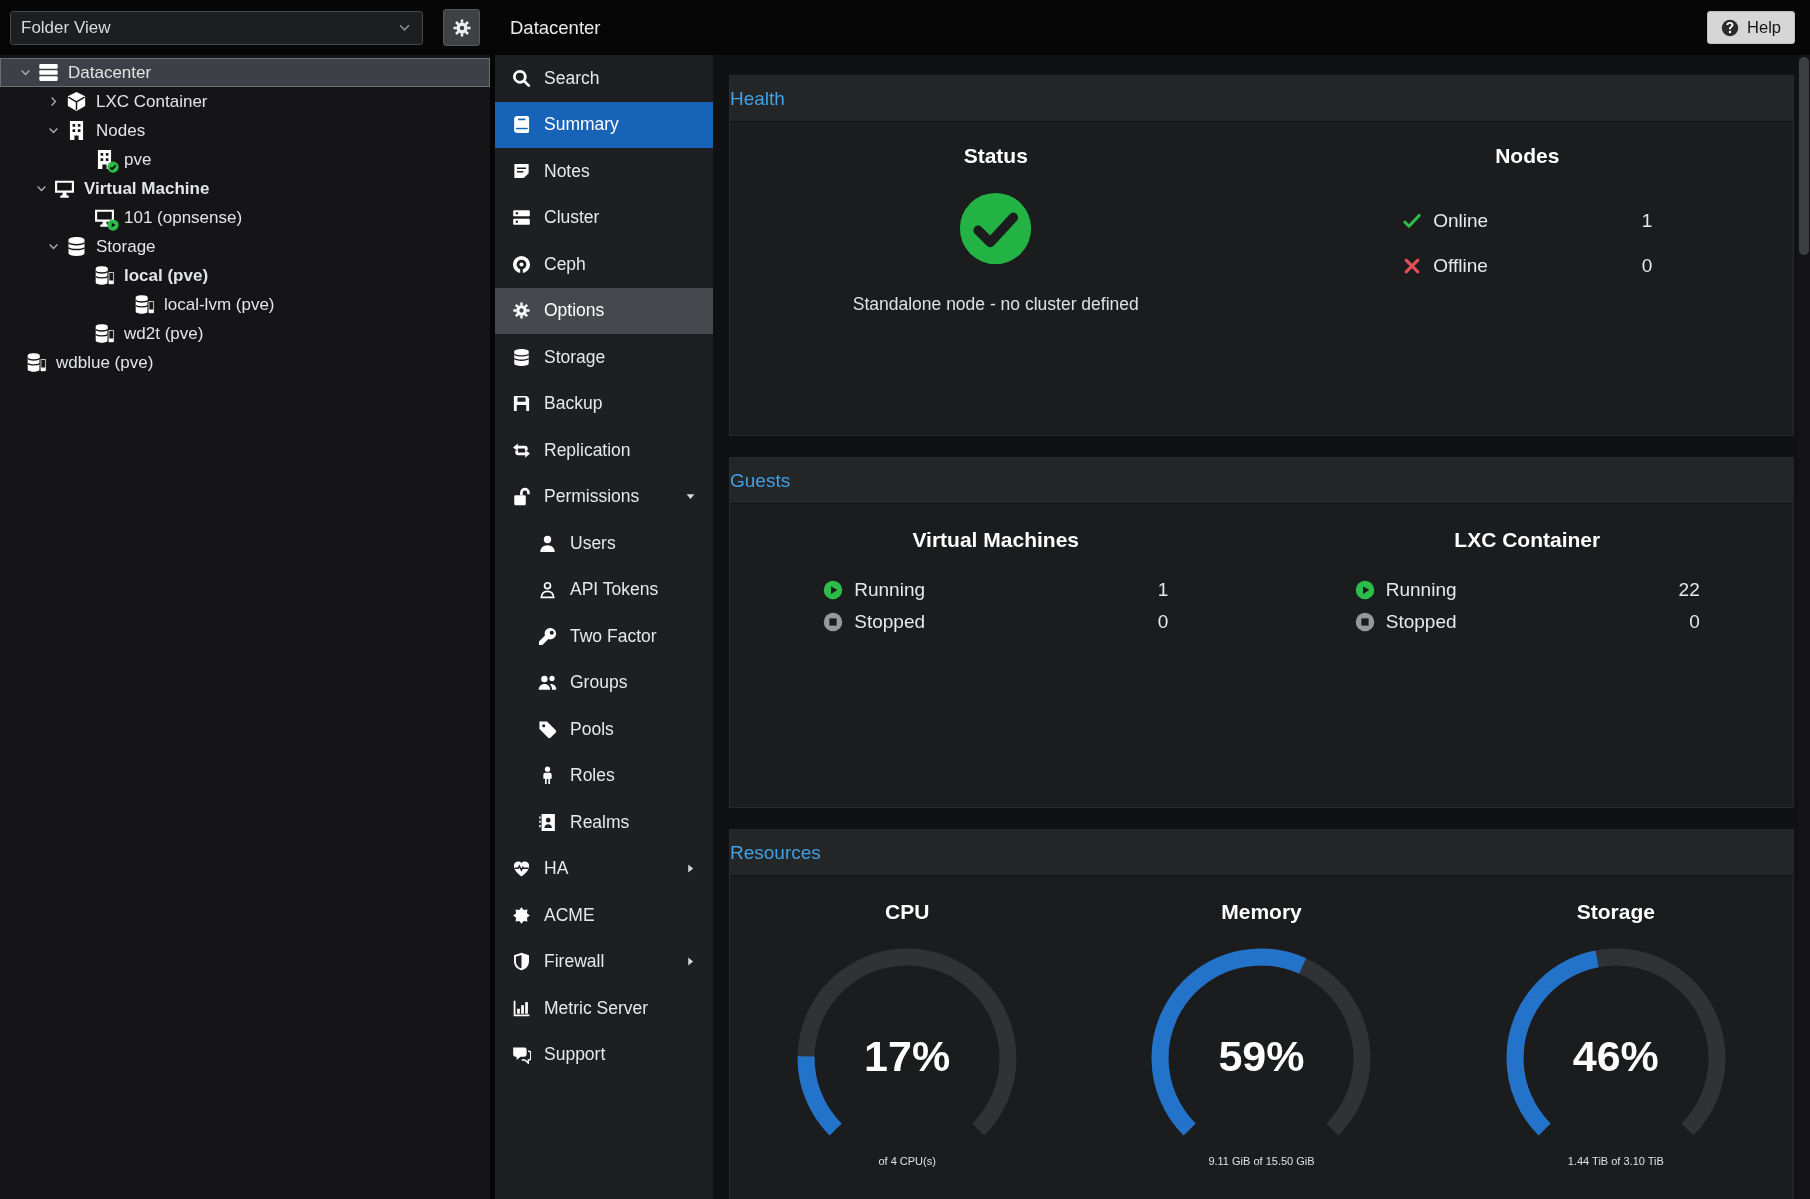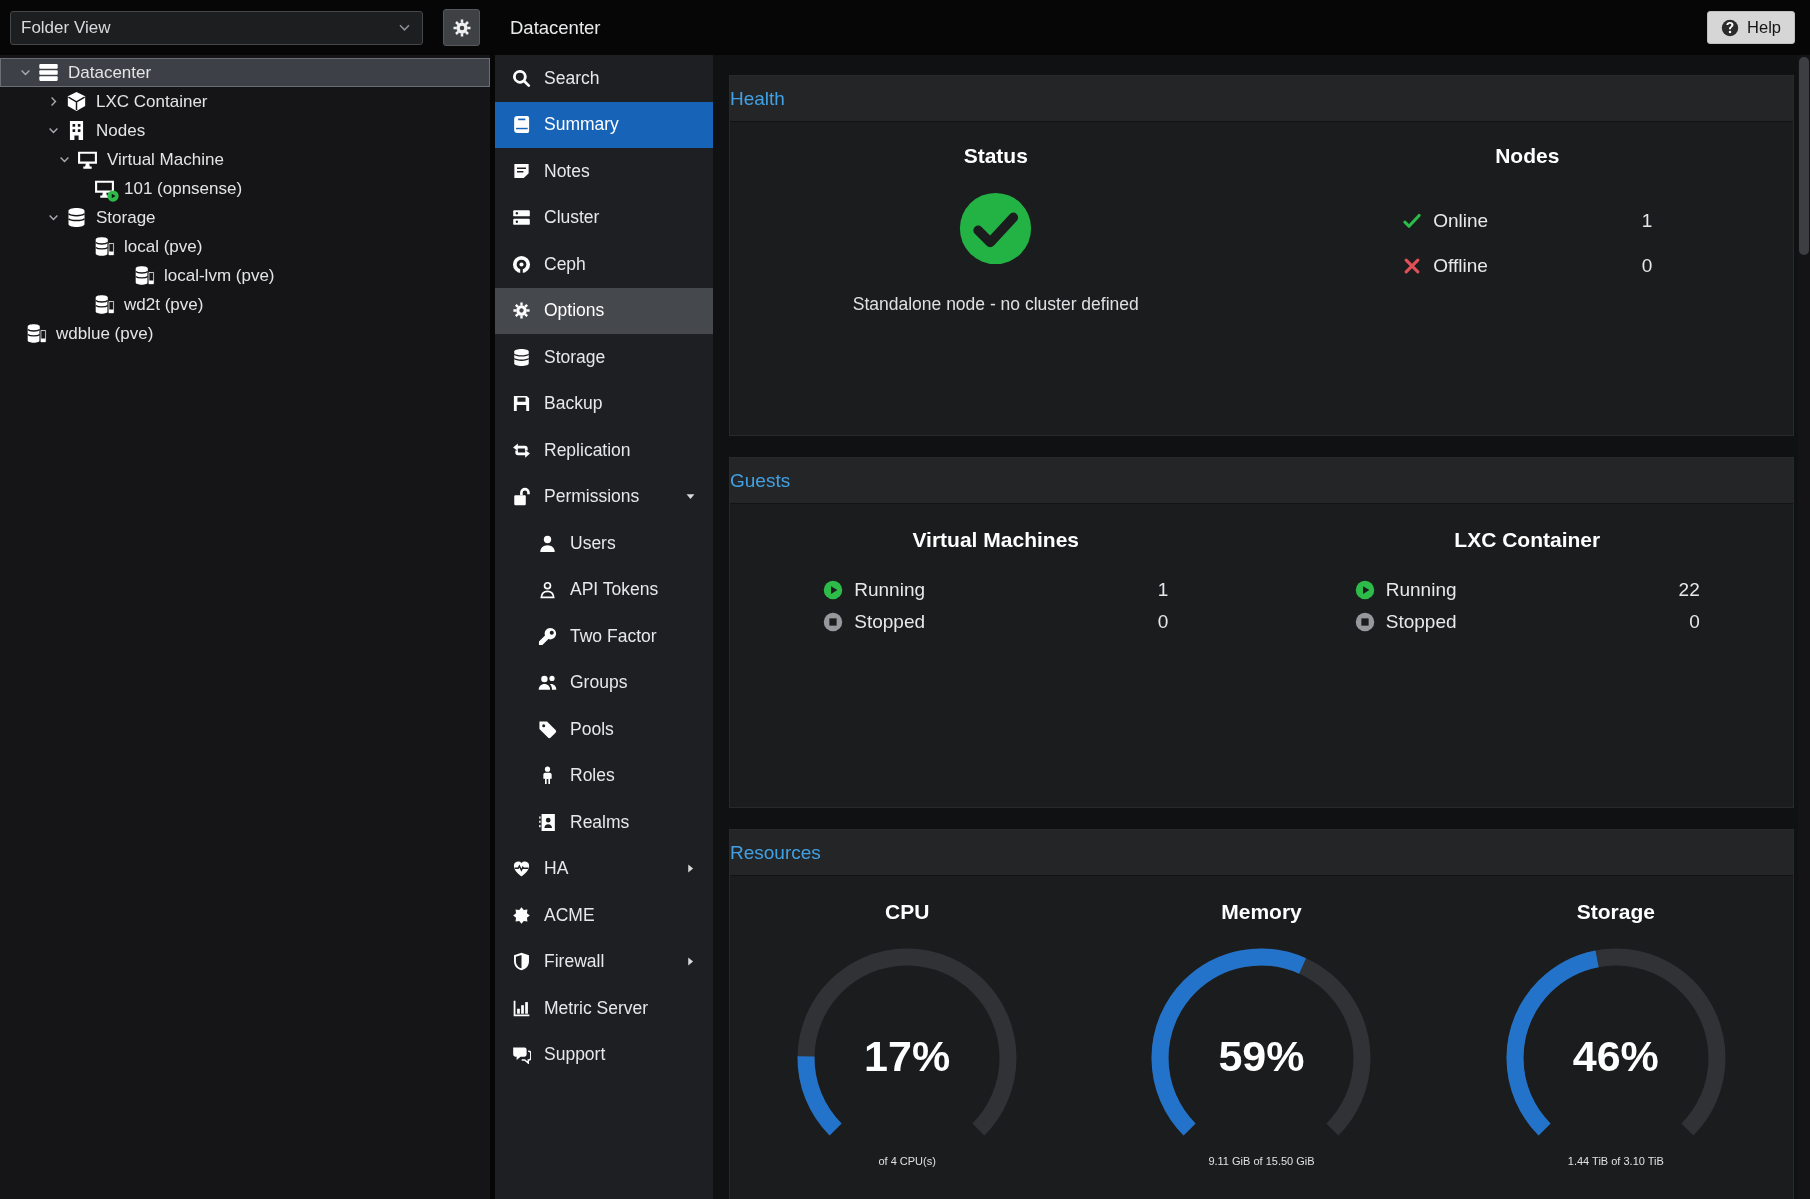--- a/index.html
+++ b/index.html
@@ -150,37 +150,52 @@
               <path d="M3.2 5.6 8 10.4l4.8-4.8" fill="none" stroke="currentColor" stroke-width="1.7"></path>
             </svg>
           </span>
           <span class="icon tree-ic">
             <svg viewBox="0 0 16 16" fill="currentColor">
               <path fill-rule="evenodd" d="M3 .8h10v14.4H9.6v-3.4H6.4v3.4H3zM5 3h2v2.2H5zm4 0h2v2.2H9zM5 7h2v2.2H5zm4 0h2v2.2H9z"></path>
             </svg>
           </span>
           <span class="lbl">Nodes</span>
         </div>
-        <div class="tree-row" style="padding-left: 51px;">
-          <span class="icon expander">
-            <svg viewBox="0 0 16 16" fill="currentColor">
-              <path d="M3.2 5.6 8 10.4l4.8-4.8" fill="none" stroke="currentColor" stroke-width="1.7"></path>
-            </svg>
-          </span>
-          <span class="icon tree-ic">
-            <svg viewBox="0 0 16 16" fill="currentColor">
-              <path fill-rule="evenodd" d="M.8 2h14.4v9.2H9.3l.5 2.2h1.4V15H4.8v-1.6h1.4l.5-2.2H.8zM2.4 3.6v6h11.2v-6z"></path>
-            </svg>
-          </span>
-          <span class="lbl">Virtual Machine</span>
-        </div>
         <div class="tree-row" style="padding-left: 68px;">
           <span class="icon expander"></span>
           <span class="icon tree-ic">
             <svg viewBox="0 0 16 16" fill="currentColor">
+              <path fill-rule="evenodd" d="M3 .8h10v14.4H9.6v-3.4H6.4v3.4H3zM5 3h2v2.2H5zm4 0h2v2.2H9zM5 7h2v2.2H5zm4 0h2v2.2H9z"></path>
+            </svg>
+            <span class="icon badge">
+              <svg viewBox="0 0 16 16" fill="currentColor">
+                <circle cx="8" cy="8" r="7.5" fill="#2dbb49"></circle>
+                <path d="M4.4 8.5l2.4 2.4 4.8-5.2" fill="none" stroke="#101010" stroke-width="2.4"></path>
+              </svg>
+            </span>
+          </span>
+          <span class="lbl">pve</span>
+        </div>
+        <div class="tree-row" style="padding-left: 28px; font-weight: bold;">
+          <span class="icon expander">
+            <svg viewBox="0 0 16 16" fill="currentColor">
+              <path d="M3.2 5.6 8 10.4l4.8-4.8" fill="none" stroke="currentColor" stroke-width="1.7"></path>
+            </svg>
+          </span>
+          <span class="icon tree-ic">
+            <svg viewBox="0 0 16 16" fill="currentColor">
+              <path fill-rule="evenodd" d="M.8 2h14.4v9.2H9.3l.5 2.2h1.4V15H4.8v-1.6h1.4l.5-2.2H.8zM2.4 3.6v6h11.2v-6z"></path>
+            </svg>
+          </span>
+          <span class="lbl">Virtual Machine</span>
+        </div>
+        <div class="tree-row" style="padding-left: 68px;">
+          <span class="icon expander"></span>
+          <span class="icon tree-ic">
+            <svg viewBox="0 0 16 16" fill="currentColor">
               <path fill-rule="evenodd" d="M.8 2h14.4v9.2H9.3l.5 2.2h1.4V15H4.8v-1.6h1.4l.5-2.2H.8zM2.4 3.6v6h11.2v-6z"></path>
             </svg>
             <span class="icon badge">
               <svg viewBox="0 0 16 16" fill="currentColor">
                 <circle cx="8" cy="8" r="7.5" fill="#2dbb49"></circle>
                 <path d="M6.3 4.9v6.2L11.4 8z" fill="#101010"></path>
               </svg>
             </span>
           </span>
           <span class="lbl">101 (opnsense)</span>
@@ -192,21 +207,21 @@
             </svg>
           </span>
           <span class="icon tree-ic">
             <svg viewBox="0 0 16 16" fill="currentColor">
               <path d="M8 .8C4.6.8 1.9 1.7 1.9 2.9v10.2c0 1.2 2.7 2.1 6.1 2.1s6.1-.9 6.1-2.1V2.9C14.1 1.7 11.4.8 8 .8z"></path>
               <path d="M1.9 5.2c1 .9 3.3 1.4 6.1 1.4s5.1-.5 6.1-1.4M1.9 8.9c1 .9 3.3 1.4 6.1 1.4s5.1-.5 6.1-1.4" stroke="var(--knock,#1b1c1e)" stroke-width="1.1" fill="none"></path>
             </svg>
           </span>
           <span class="lbl">Storage</span>
         </div>
-        <div class="tree-row" style="padding-left: 68px;">
+        <div class="tree-row" style="padding-left: 68px; font-weight: bold;">
           <span class="icon expander"></span>
           <span class="icon tree-ic">
             <svg viewBox="0 0 16 16" fill="currentColor">
               <path d="M5.9.9C3.4.9 1.3 1.6 1.3 2.6v10.8c0 1 2.1 1.7 4.6 1.7s4.6-.7 4.6-1.7V2.6c0-1-2.1-1.7-4.6-1.7z"></path>
               <path d="M1.3 5c.8.7 2.5 1.1 4.6 1.1S9.7 5.7 10.5 5M1.3 8.7c.8.7 2.5 1.1 4.6 1.1s3.8-.4 4.6-1.1" stroke="var(--knock,#1b1c1e)" stroke-width="1" fill="none"></path>
               <path fill-rule="evenodd" d="M11.6 5h3a.9.9 0 0 1 .9.9v8.2a.9.9 0 0 1-.9.9h-3a.9.9 0 0 1-.9-.9V5.9a.9.9 0 0 1 .9-.9zm.5 1.3v5.2h2.1V6.3z" stroke="var(--knock,#1b1c1e)" stroke-width="0.8"></path>
             </svg>
           </span>
           <span class="lbl">local (pve)</span>
         </div>

